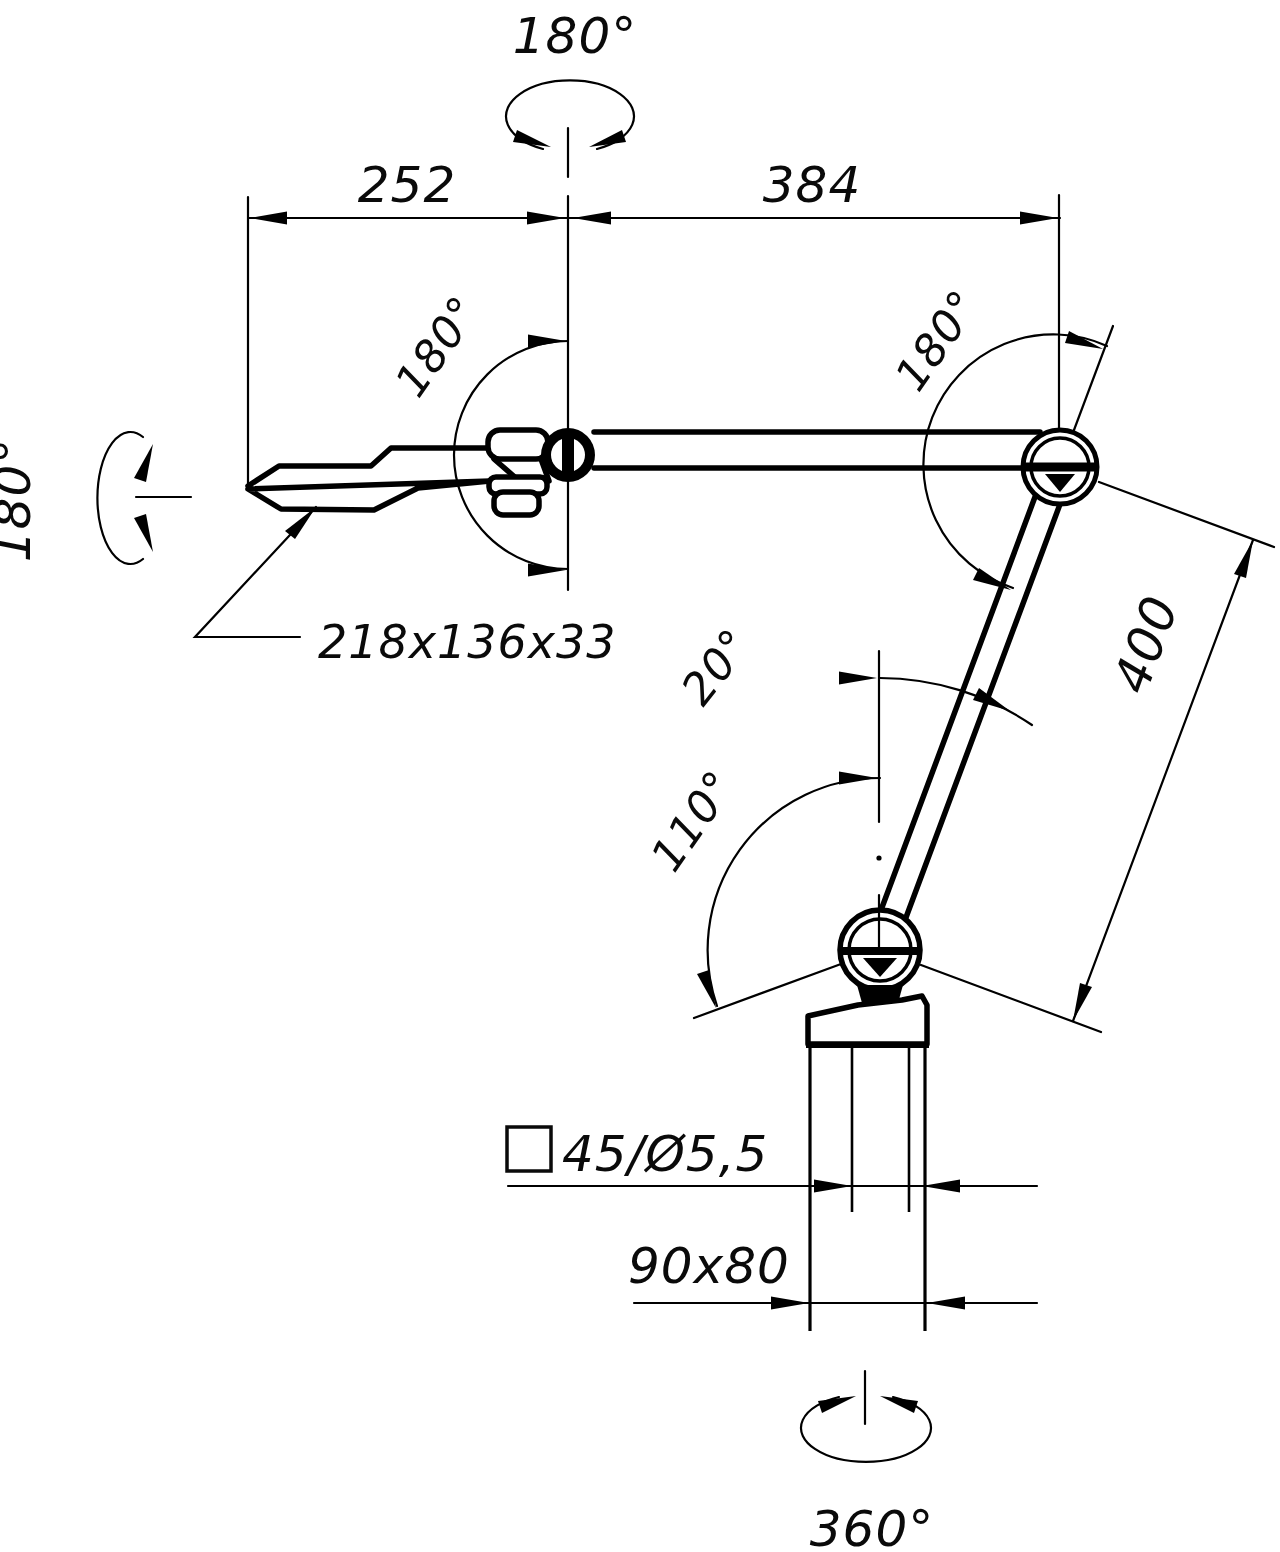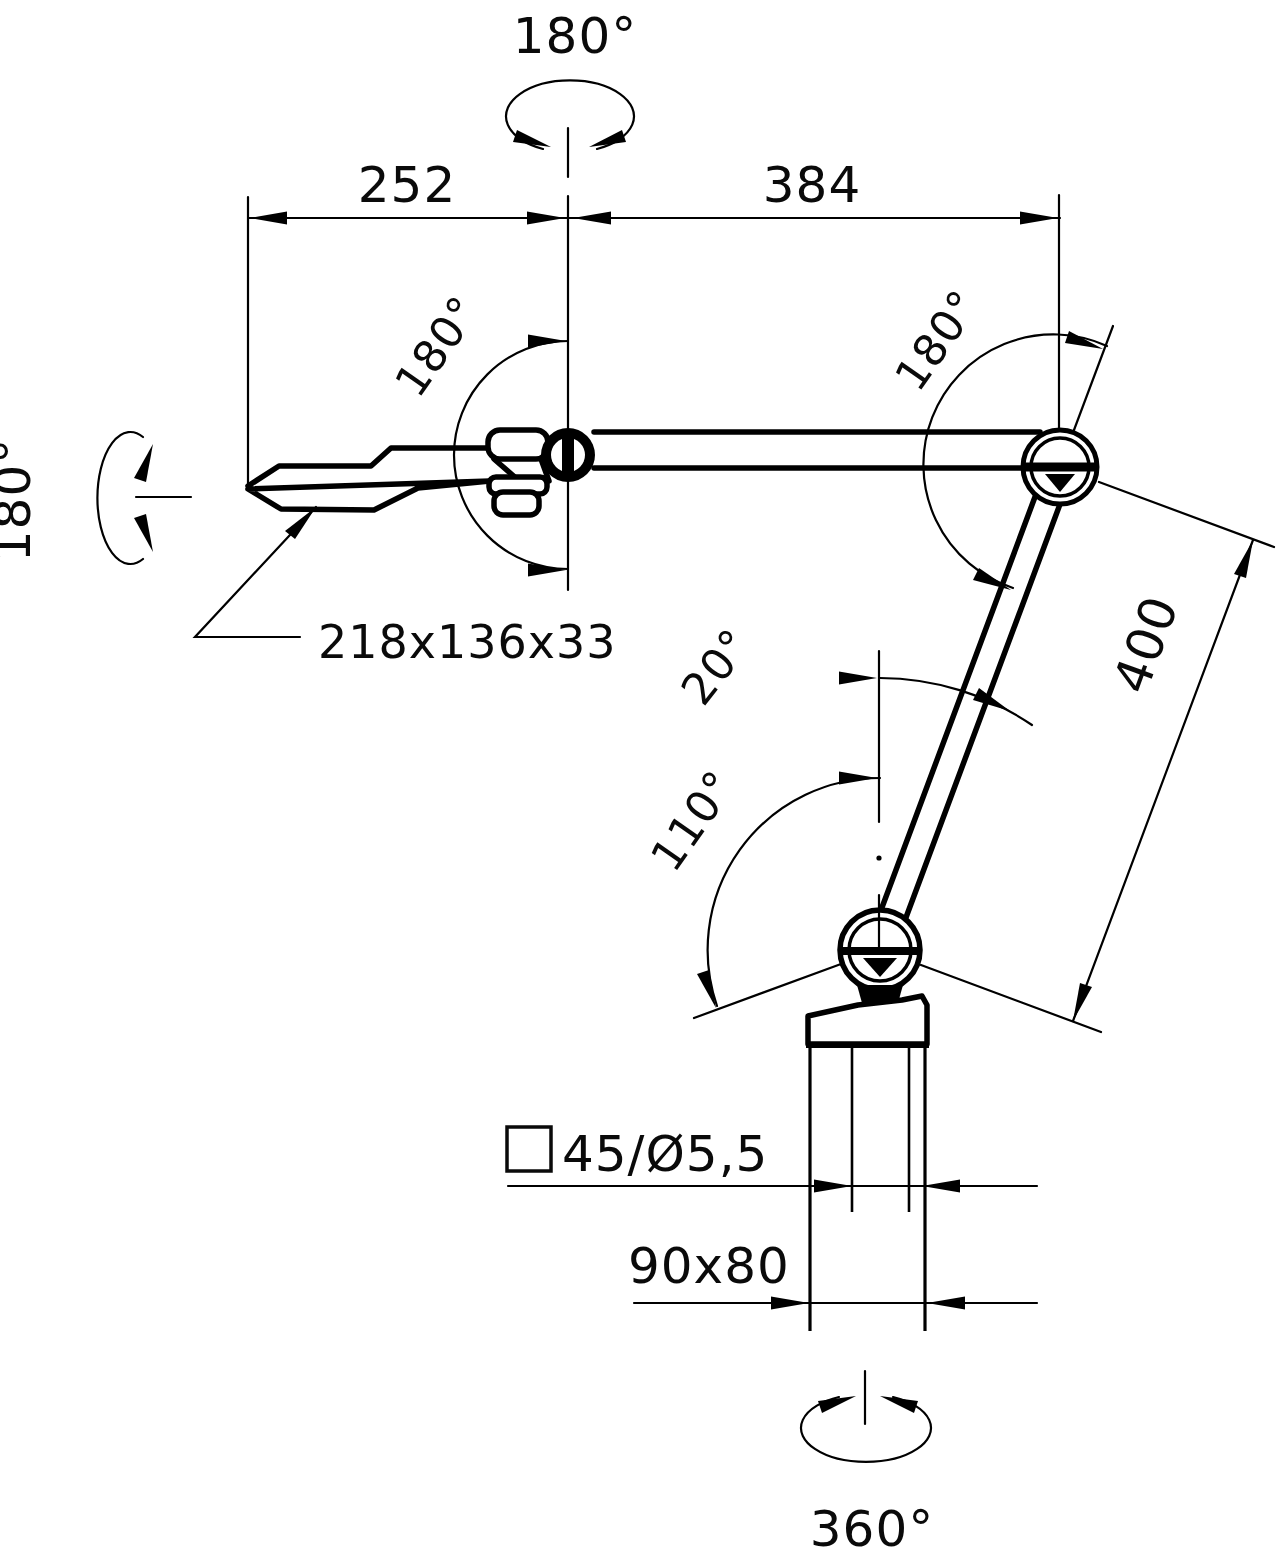--- a/index.html
+++ b/index.html
@@ -2,20 +2,21 @@
 <html><head>
 <meta charset="utf-8">
 <style>
   html,body{margin:0;padding:0;background:#ffffff;}
   .canvas{
     position:relative;
     width:1280px;height:1552px;
     background:#ffffff;
     overflow:hidden;
     font-family:"DejaVu Sans", sans-serif;
+    font-style:italic;
   }
   svg{display:block;}
   .thin{stroke:#000;stroke-width:2.2;fill:none;stroke-linecap:round;}
   .thick{stroke:#000;stroke-width:5.5;fill:none;stroke-linejoin:round;stroke-linecap:round;}
   .thickfill{stroke:#000;stroke-width:5.5;fill:#fff;stroke-linejoin:round;}
   .arrow{fill:#000;stroke:none;}
   .lbl{fill:#0a0a0a;font-family:"DejaVu Sans",sans-serif;letter-spacing:1px;}
   .sz50{font-size:50px;}
   .sz46{font-size:46px;}
   .sz44{font-size:44px;}

